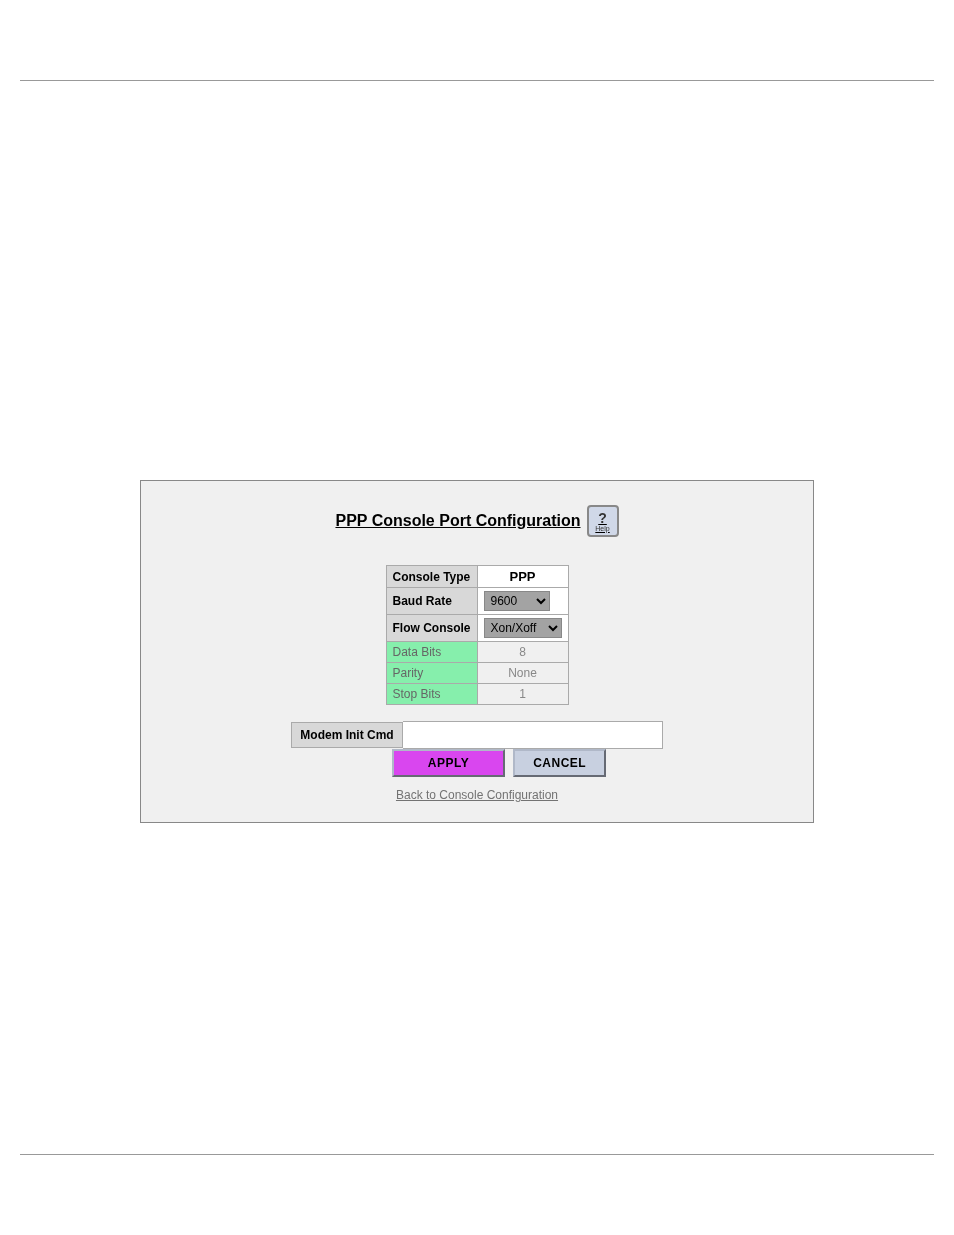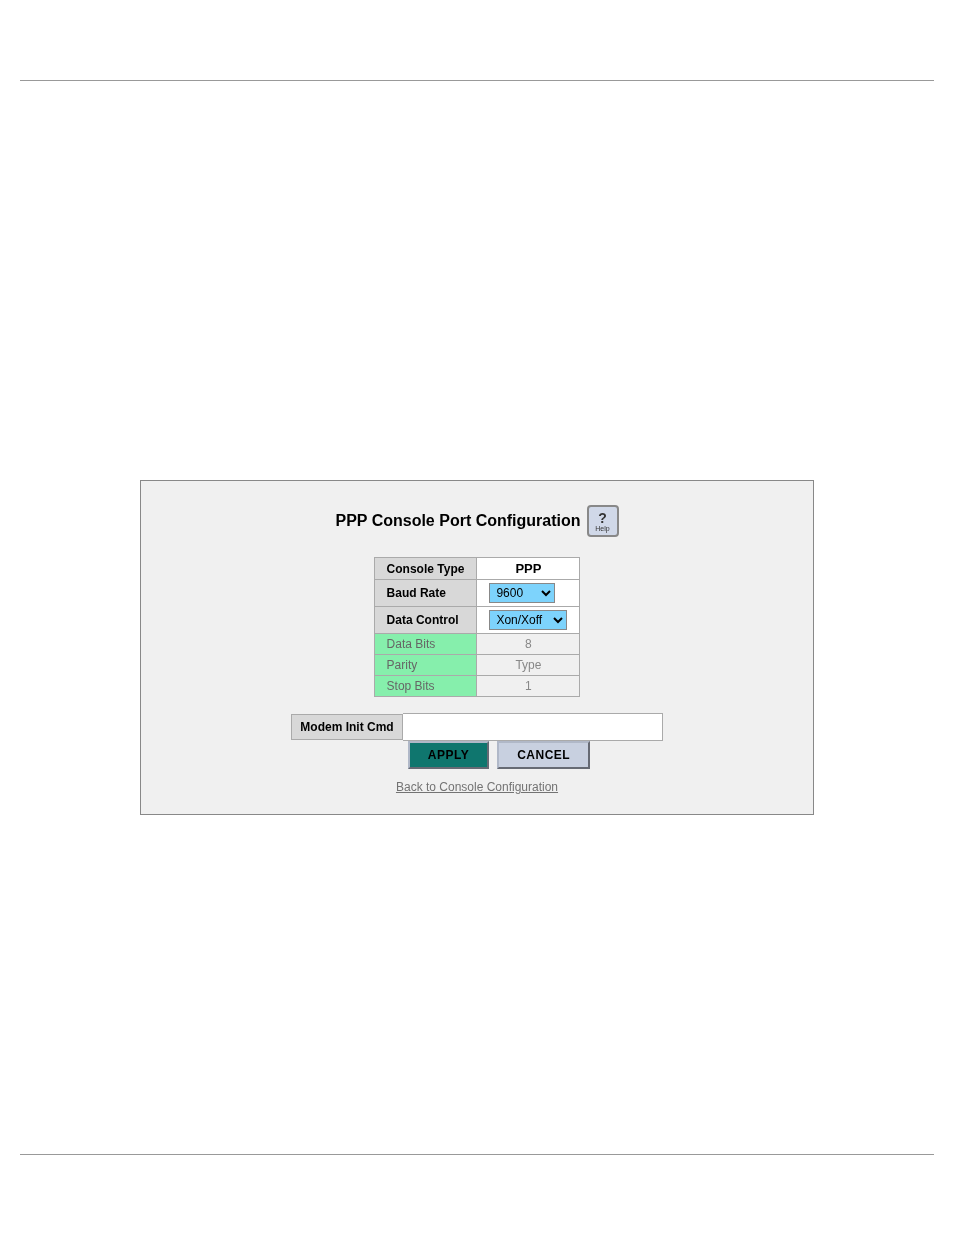--- a/index.html
+++ b/index.html
@@ -42,22 +42,23 @@
       right: 140px;
       border: 1px solid #888888;
       background: #f0f0f0;
       padding: 24px 20px 20px 20px;
     }
 
     .form-title-row {
       display: flex;
       align-items: center;
       justify-content: center;
-      margin-bottom: 20px;
+      margin-bottom: 28px;
       gap: 6px;
+      text-decoration: underline;
     }
 
     .form-title {
       font-size: 16px;
       font-weight: bold;
       color: #000000;
     }
 
     .help-icon {
       width: 32px;
@@ -82,21 +83,21 @@
       color: #333;
     }
 
     .config-table {
       margin: 0 auto;
       border-collapse: collapse;
       margin-bottom: 16px;
     }
 
     .config-table td {
-      padding: 3px 12px;
+      padding: 3px 6px;
       border: 1px solid #aaaaaa;
       vertical-align: middle;
     }
 
     .label-cell {
       background: #d8d8d8;
       font-weight: bold;
       font-size: 12px;
       color: #000;
       white-space: nowrap;
@@ -123,21 +124,21 @@
       background: #f0f0f0;
       font-size: 12px;
       color: #888;
       padding: 4px 8px;
       min-width: 80px;
       text-align: center;
     }
 
     .value-cell select {
       border: 1px solid #888;
-      background: #7dd3fc;
+      background: #a3a3a3;
       font-size: 12px;
       padding: 1px 2px;
     }
 
     .modem-row {
       display: flex;
       align-items: center;
       justify-content: center;
       gap: 0;
     }
@@ -165,26 +166,26 @@
 
     .button-row {
       display: flex;
       align-items: center;
       justify-content: center;
       gap: 8px;
       margin-bottom: 10px;
     }
 
     .btn-apply {
-      background: #0f766e;
+      background: #d946ef;
       border: 2px outset #b0b8c8;
       font-size: 12px;
       font-weight: bold;
       color: #000;
-      padding: 5px 18px;
+      padding: 5px 34px;
       cursor: pointer;
       letter-spacing: 0.5px;
       margin-left: 44px;
     }
 
     .btn-cancel {
       background: #c8d0e0;
       border: 2px outset #b0b8c8;
       font-size: 12px;
       font-weight: bold;
@@ -240,36 +241,36 @@
           <select>
             <option>9600</option>
             <option>19200</option>
             <option>38400</option>
             <option>57600</option>
             <option>115200</option>
           </select>
         </td>
       </tr>
       <tr>
-        <td class="label-cell">Data Control</td>
+        <td class="label-cell">Flow Console</td>
         <td class="value-cell">
           <select>
             <option>Xon/Xoff</option>
             <option>None</option>
             <option>RTS/CTS</option>
           </select>
         </td>
       </tr>
       <tr>
         <td class="label-cell-light">Data Bits</td>
         <td class="value-cell-static">8</td>
       </tr>
       <tr>
         <td class="label-cell-light">Parity</td>
-        <td class="value-cell-static">Type</td>
+        <td class="value-cell-static">None</td>
       </tr>
       <tr>
         <td class="label-cell-light">Stop Bits</td>
         <td class="value-cell-static">1</td>
       </tr>
     </tbody>
   </table>
 
   <div class="modem-row">
     <span class="modem-label">Modem Init Cmd</span>

